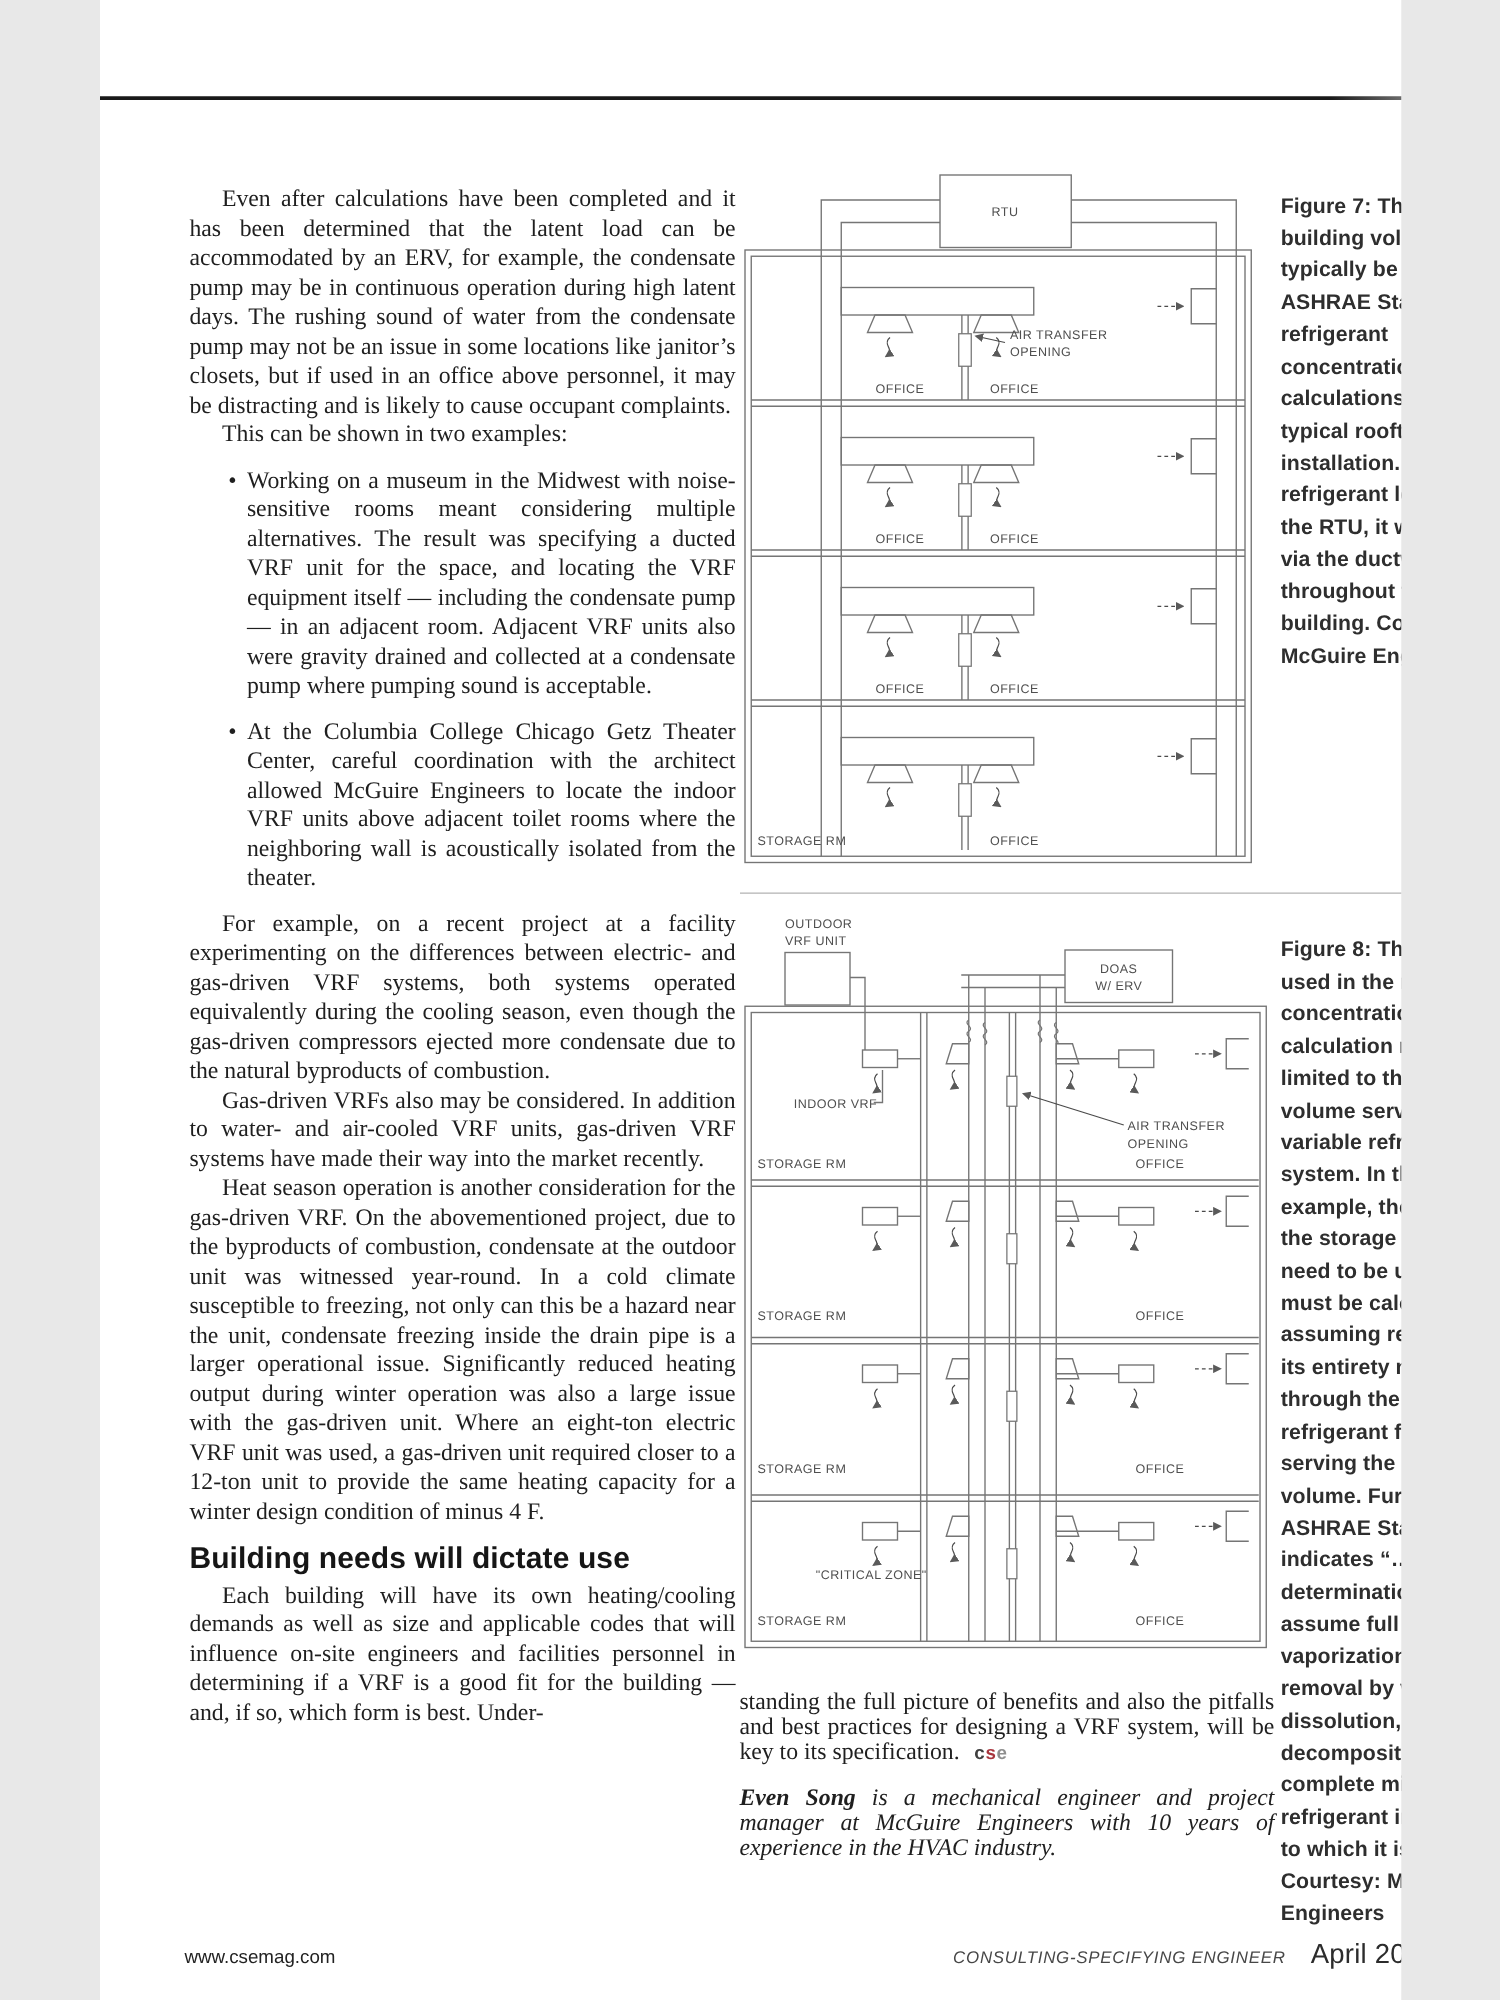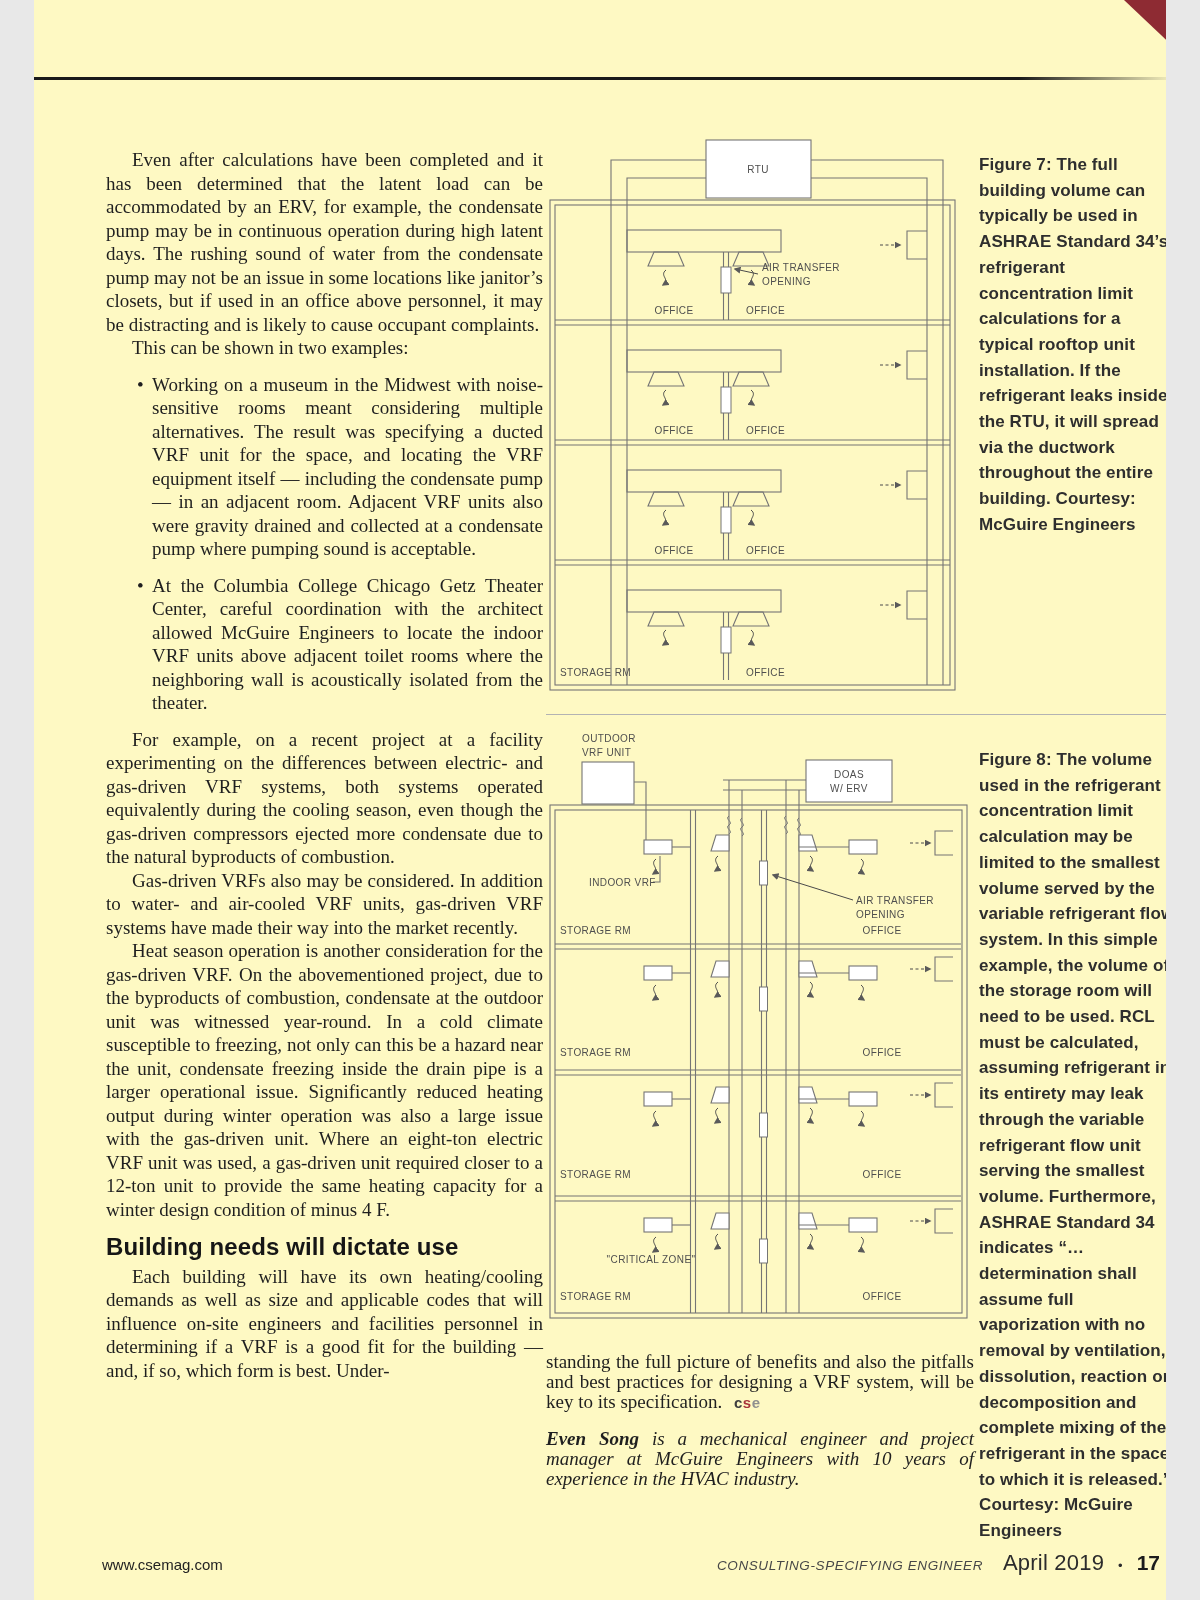--- a/index.html
+++ b/index.html
@@ -1,16 +1,16 @@
 <!DOCTYPE html>
 <html lang="en"><head>
 <meta charset="utf-8">
 <style>
   html,body { margin:0; padding:0; background:#e8e8e8; }
-  .page { position:relative; width:1132px; height:1600px; background:#fef9c3;
+  .page { position:relative; width:1041px; height:1600px; background:#ffffff;
           font-family:"Liberation Serif", serif; color:#1f1f1f; overflow:hidden; margin:0 auto; }
 
   
   .header-rule { position:absolute; left:0; top:77px; width:1145px; height:3px;
     background:linear-gradient(90deg,#1a1a1a 0%,#1a1a1a 86%,rgba(26,26,26,0) 100%); }
   .corner-triangle { position:absolute; left:1090px; top:0; width:110px; height:104px;
     background:#8e2b33; clip-path:polygon(0 0,100% 0,100% 100%); }
 
   
   .col-left { position:absolute; left:72px; top:148px; width:437px;

